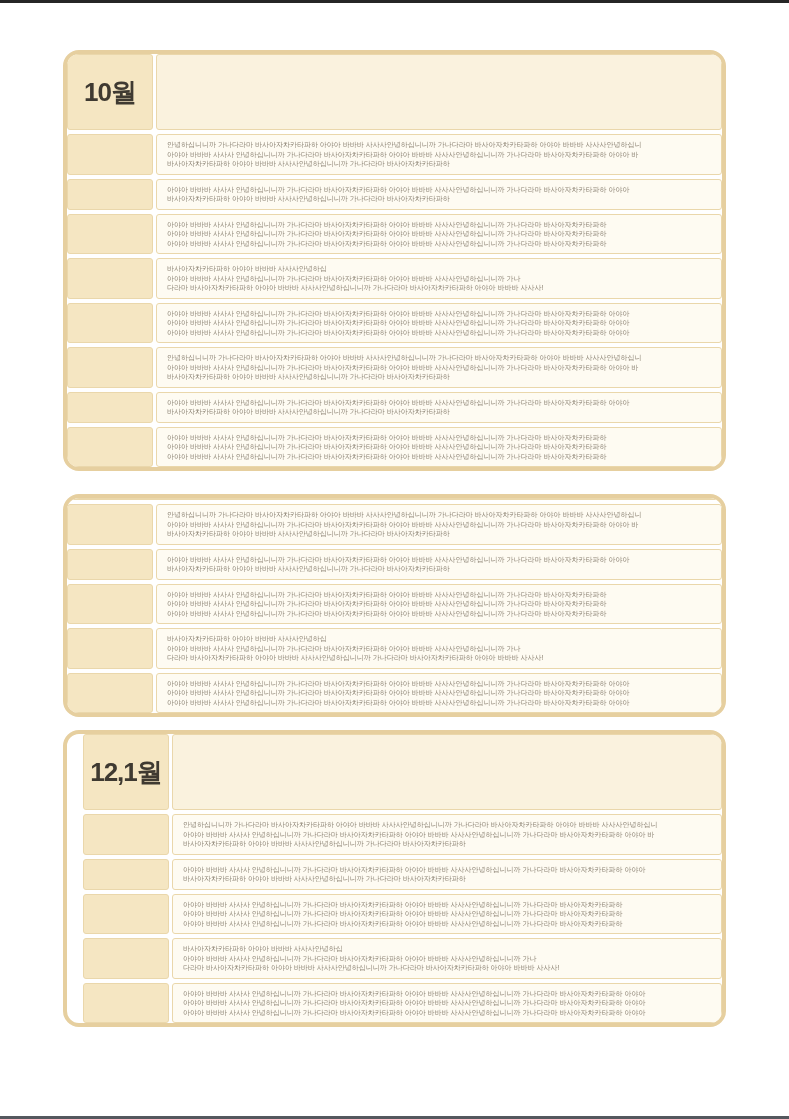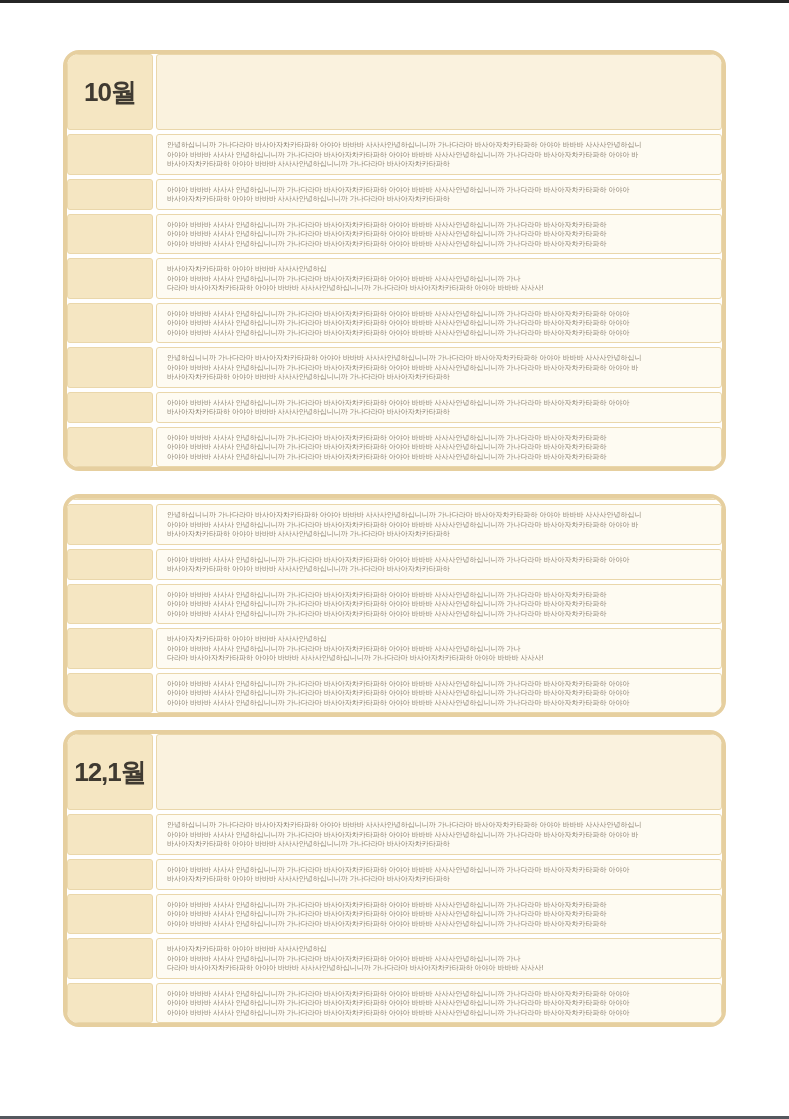--- a/index.html
+++ b/index.html
@@ -9,21 +9,21 @@
   }
   .top-bar{position:absolute;top:0;left:0;width:789px;height:3px;background:#262626;}
   .bottom-bar{position:absolute;bottom:0;left:0;width:789px;height:3px;background:#54585e;}
   .content{position:absolute;left:63px;top:50px;width:663px;}
   .section{
     box-sizing:border-box;width:663px;
     border:4px solid #e6cf9f;border-radius:16px;background:#ffffff;
     display:flex;flex-direction:column;gap:4px;overflow:hidden;
     margin-bottom:23px;
   }
-  .section:last-child{margin-bottom:0;margin-top:-10px;}
+  .section:last-child{margin-bottom:0;margin-top:-10px;padding-left:16px;}
   .row{display:flex;gap:3px;min-height:0;}
   .cell{box-sizing:border-box;border:1.5px solid #ead7ab;border-radius:3px;}
   .cell-left{
     width:86px;flex:0 0 86px;background:#f5e6c2;
     display:flex;align-items:center;justify-content:center;
   }
   .cell-right{flex:1;background:#fefbf2;}
   .header-row .cell-left{height:76px;}
   .header-row .cell-right{background:#faf2de;}
   .month-label{

